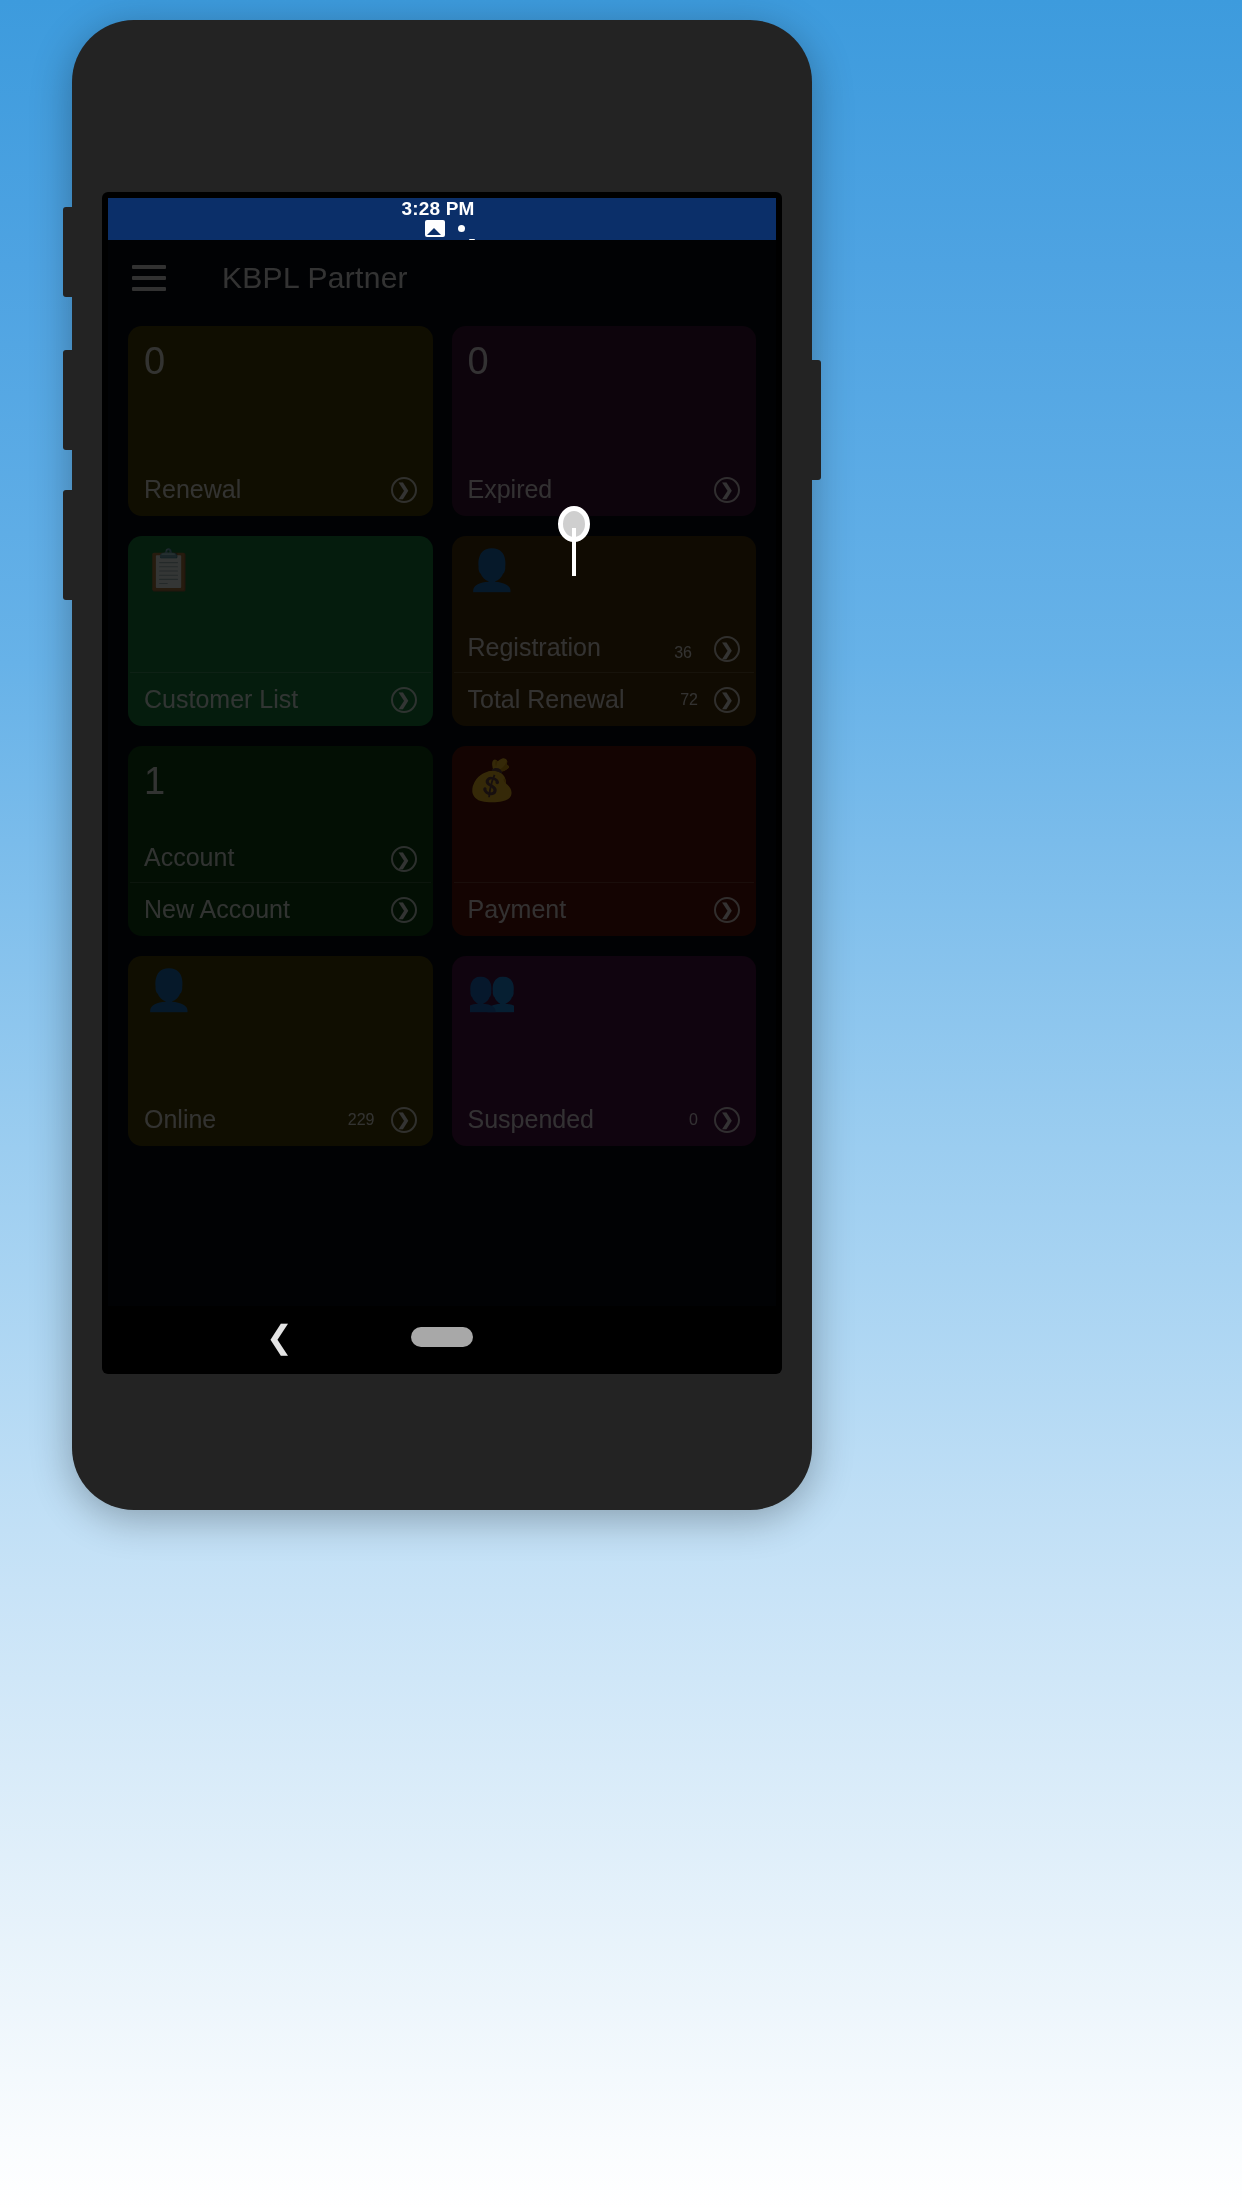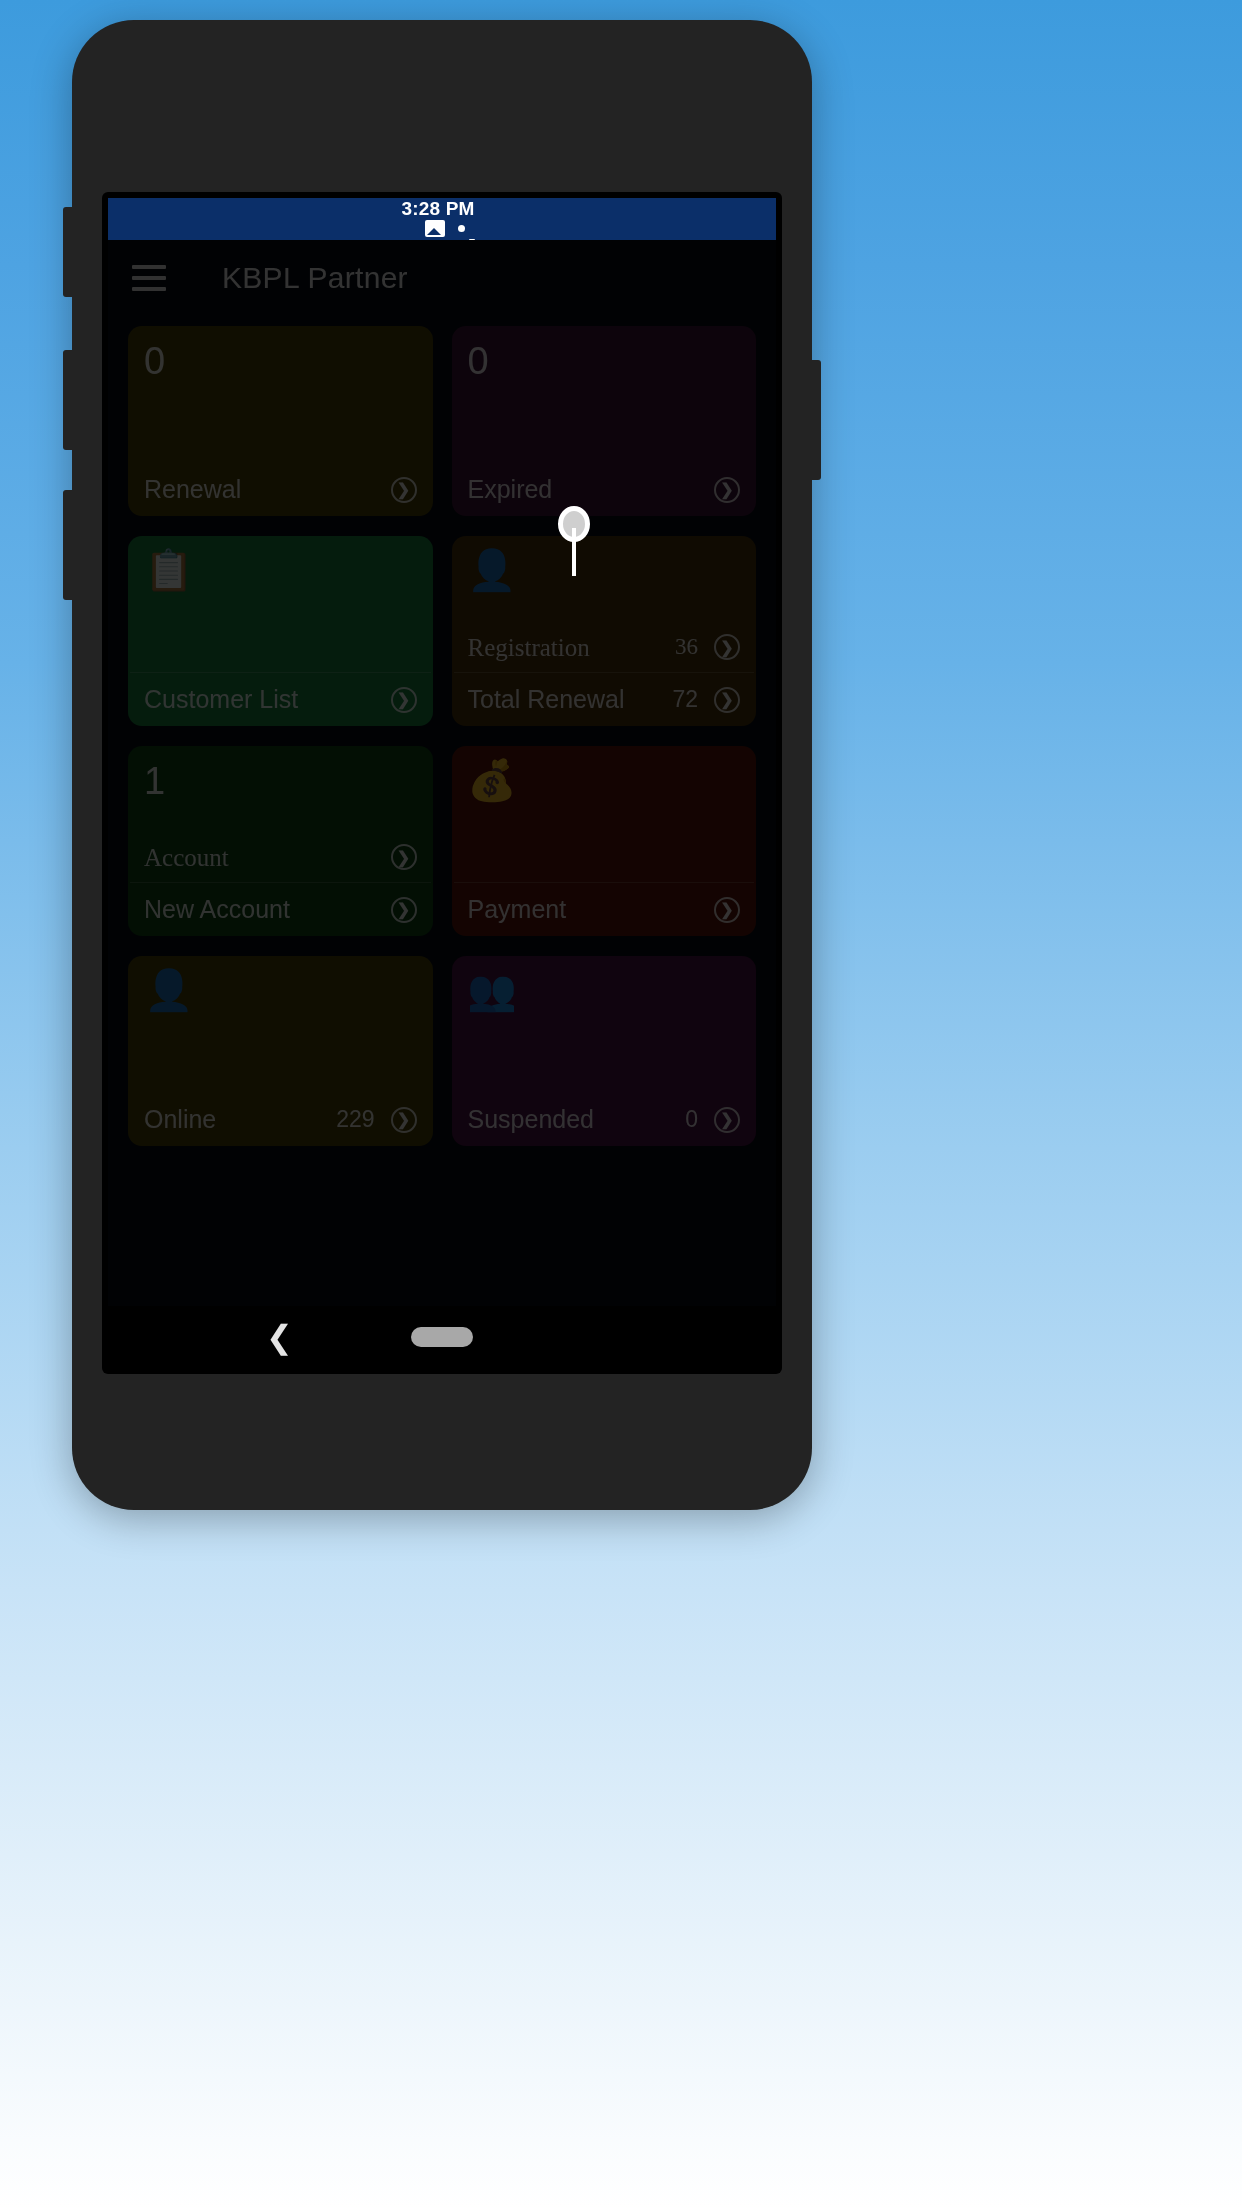--- a/index.html
+++ b/index.html
@@ -195,39 +195,38 @@
   .tile-top {
     flex: 1;
     padding: 14px 16px 0 16px;
     position: relative;
   }
   .tile-icon { font-size: 40px; line-height: 1; opacity: .92; }
   .tile-bignum {
     font-size: 38px; font-weight: 500; color: rgba(255,255,255,.88);
   }
   .tile-midrow {
-    display: flex; align-items: flex-start;
+    display: flex; align-items: flex-end;
     padding: 0 16px 10px 16px;
-    gap: 10px;
-    font-family: Liberation Serif, serif;
+    gap: 16px;
   }
   .tile-divider { height: 1px; background: rgba(255,255,255,.18); margin: 0 2px; }
   .tile-botrow {
     display: flex; align-items: center;
     padding: 12px 16px;
     gap: 10px;
   }
   .tile-label {
     color: rgba(255,255,255,.87);
     font-size: 25px;
     white-space: nowrap;
   }
   .tile-count {
     color: rgba(255,255,255,.87);
-    font-size: 23px;
+    font-size: 16px;
     margin-left: auto;
     margin-right: 6px;
   }
   .chev {
     width: 26px; height: 26px; flex: none;
     border: 2px solid rgba(255,255,255,.80);
     border-radius: 50%;
     color: rgba(255,255,255,.9);
     font-size: 16px; font-weight: bold;
     display: flex; align-items: center; justify-content: center;

